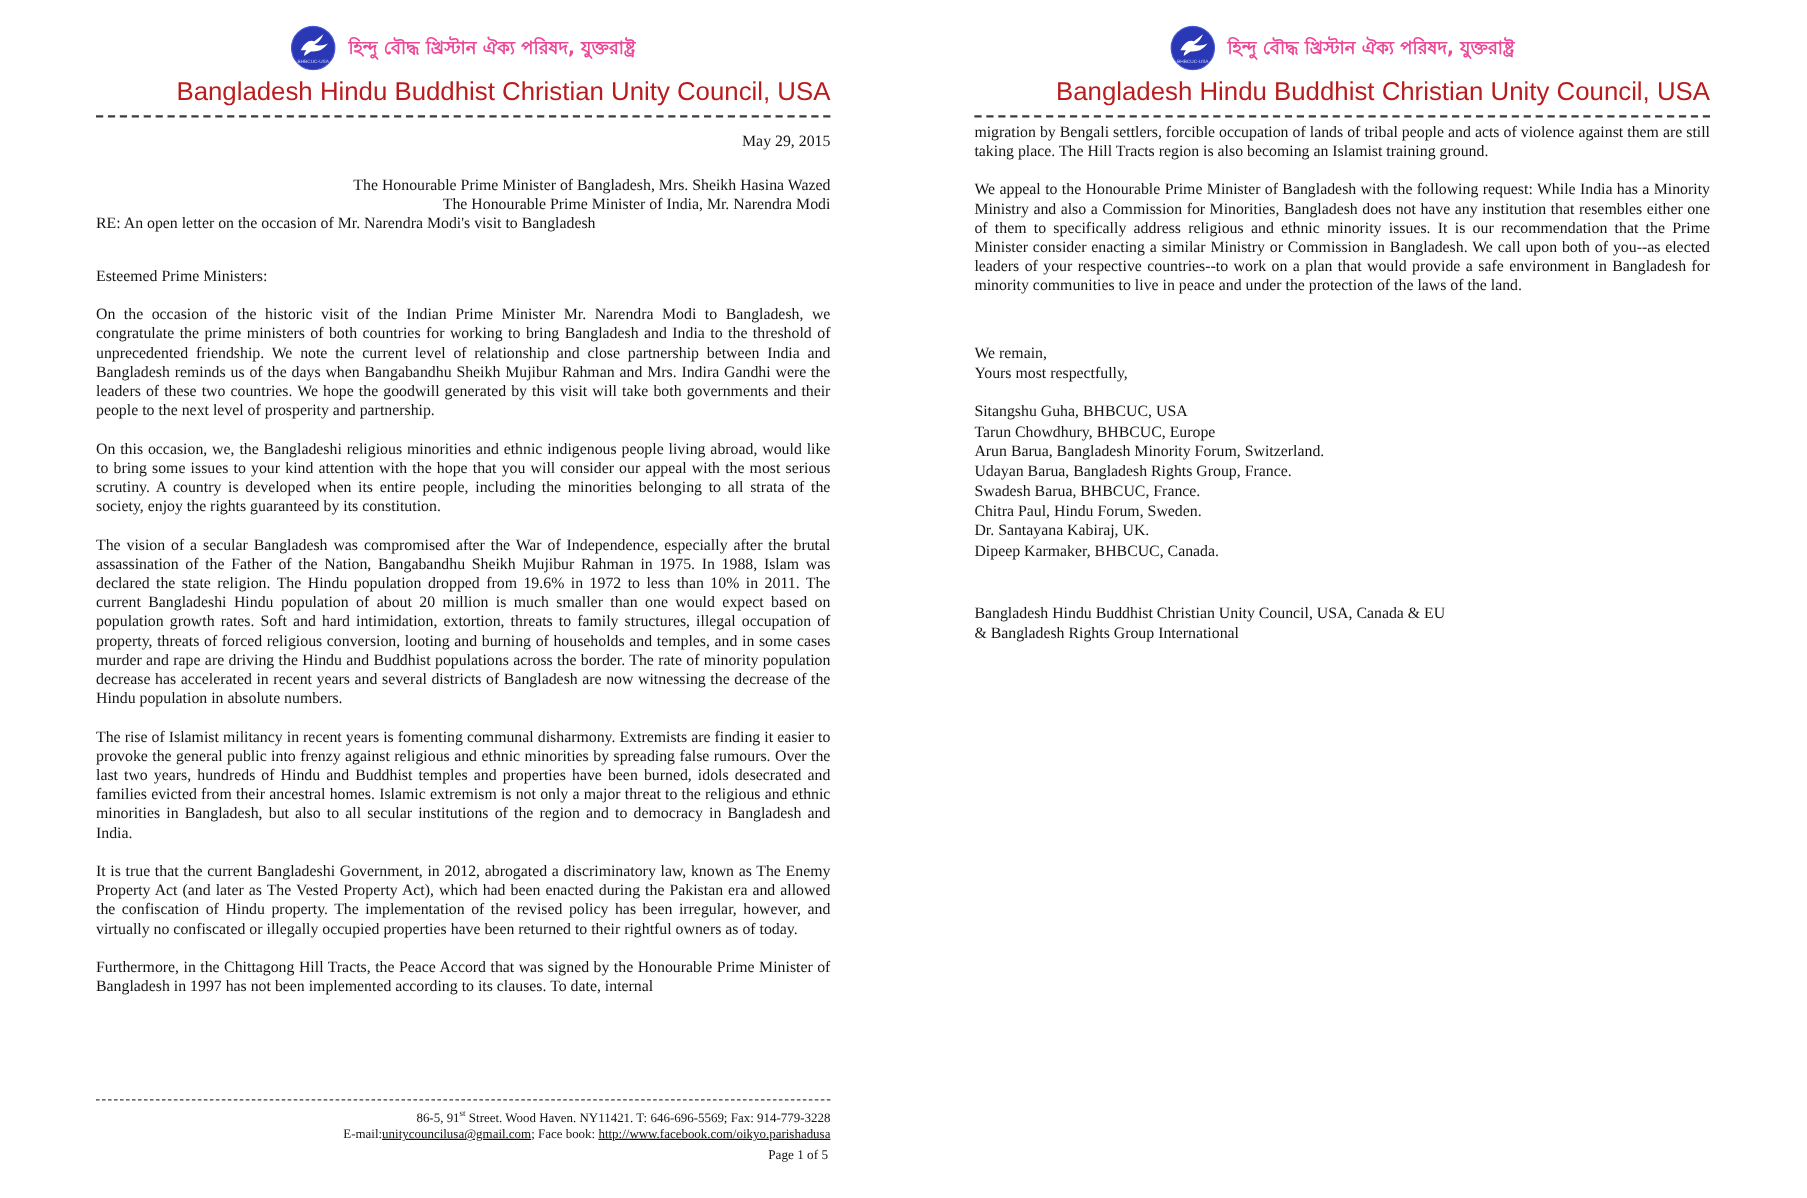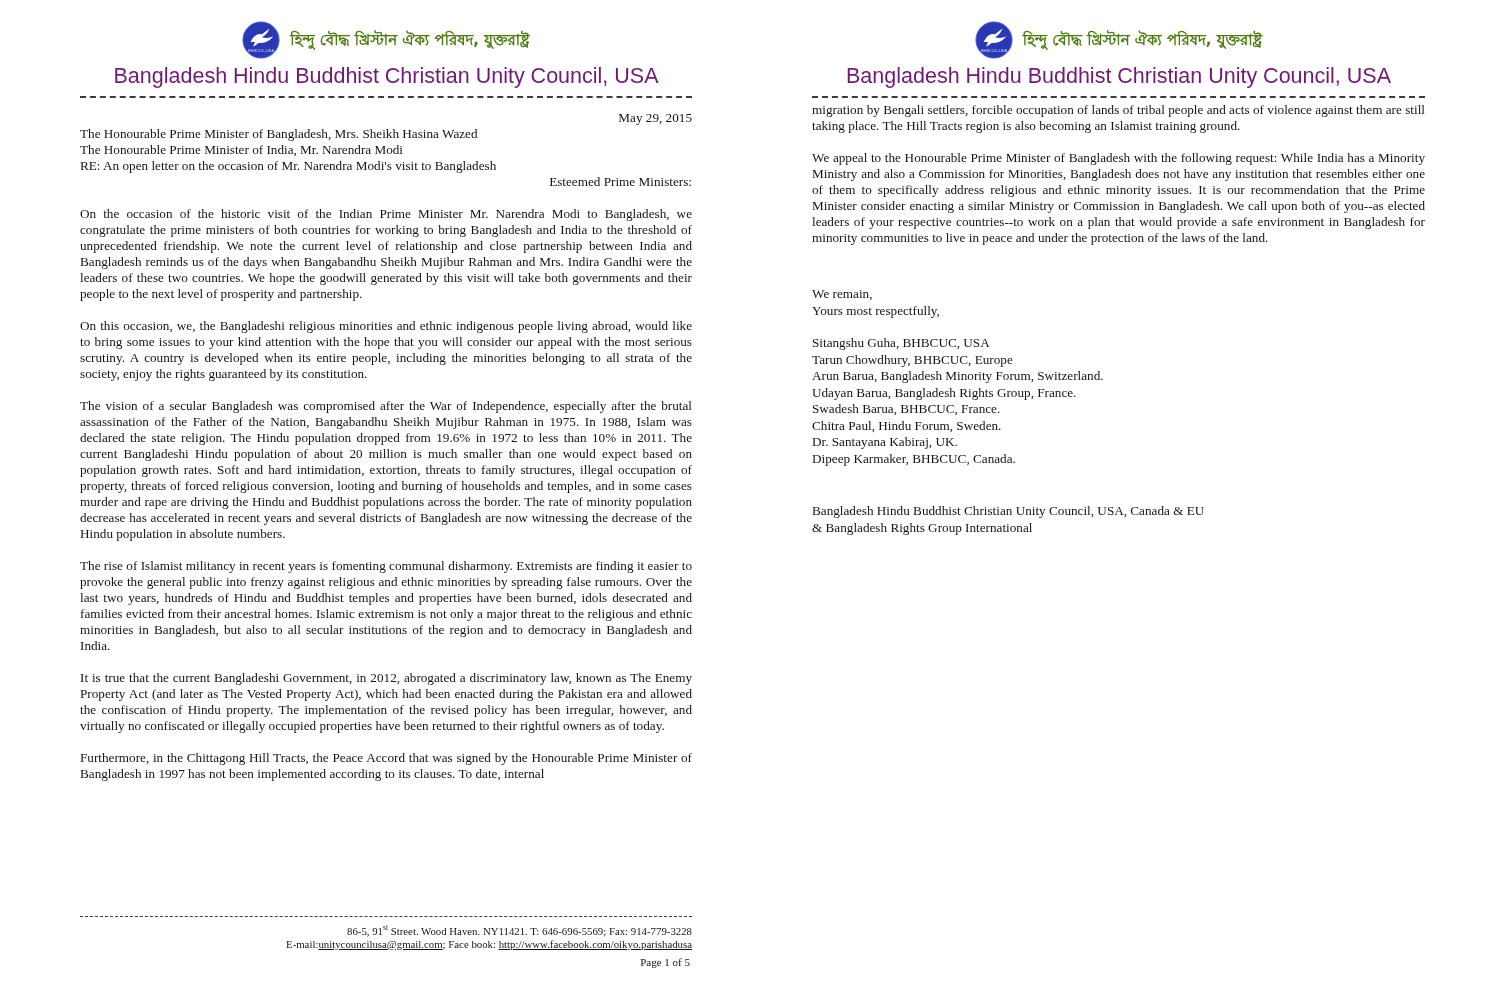--- a/index.html
+++ b/index.html
@@ -7,32 +7,32 @@
     width:1506px;height:998px;background:#ffffff;position:relative;
     font-family:"Liberation Serif", serif;color:#141414;overflow:hidden;
   }
   .page{position:absolute;top:0;height:998px;background:#ffffff;}
   #page1{left:80px;width:612px;}
   #page2{left:812px;width:613px;}
 
   .header{padding-top:20px;text-align:center;}
   .logo-row{display:flex;align-items:center;justify-content:center;gap:10px;height:40px;}
   .logo{width:38px;height:38px;display:block;}
-  .bengali{font-family:"DejaVu Sans", sans-serif;font-weight:bold;font-size:15px;color:#4d7c0f;}
-  .org-title{font-family:"Liberation Sans", sans-serif;font-size:21.5px;line-height:26px;margin-top:3px;white-space:nowrap;color:#701a75;}
+  .bengali{font-family:"DejaVu Sans", sans-serif;font-weight:bold;font-size:15px;color:#ec4899;}
+  .org-title{font-family:"Liberation Sans", sans-serif;font-size:21.5px;line-height:26px;margin-top:3px;white-space:nowrap;color:#b91c1c;text-align:right;}
   .sep{border-bottom:2px dashed #3c3c3c;margin-top:7px;height:0;}
 
   .date-line{text-align:right;font-size:13.2px;margin-top:12px;}
 
   .body-text{font-size:13.2px;line-height:16px;}
   .just{text-align:justify;text-justify:inter-word;}
-  .recipients{}
+  .recipients{margin-top:20px;text-align:right;}
   .recipients div{line-height:16px;}
   .subject{margin-top:0;}
-  .salutation{margin-top:0;text-align:right;}
+  .salutation{margin-top:28px;}
   p.para{margin:16px 0 0 0;}
   #page2 .cont{margin-top:4px;}
 
   .closing{margin-top:40px;line-height:16.5px;}
   .signatures{margin-top:16px;line-height:16.5px;}
   .org-lines{margin-top:36px;line-height:16.5px;}
 
   .footer{position:absolute;left:0;right:0;top:916px;}
   .footer .sep{border-bottom:1.5px dashed #3c3c3c;margin:0 0 4px 0;}
   .footer-line{text-align:right;font-size:10.8px;line-height:13.5px;}

